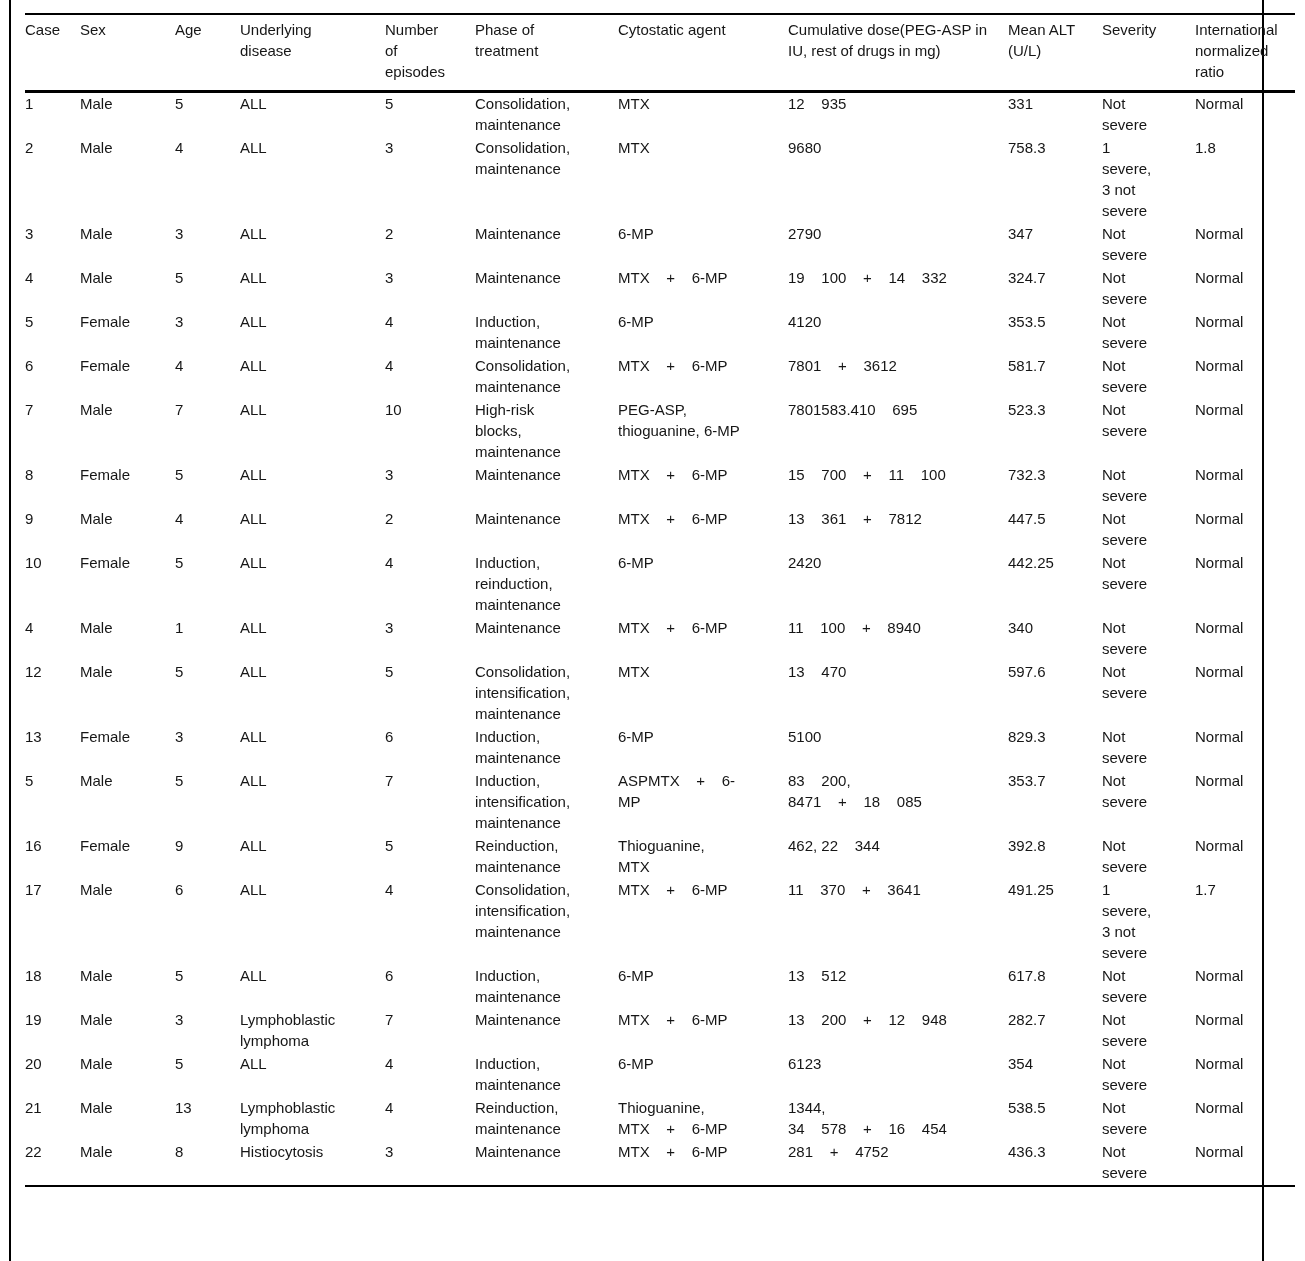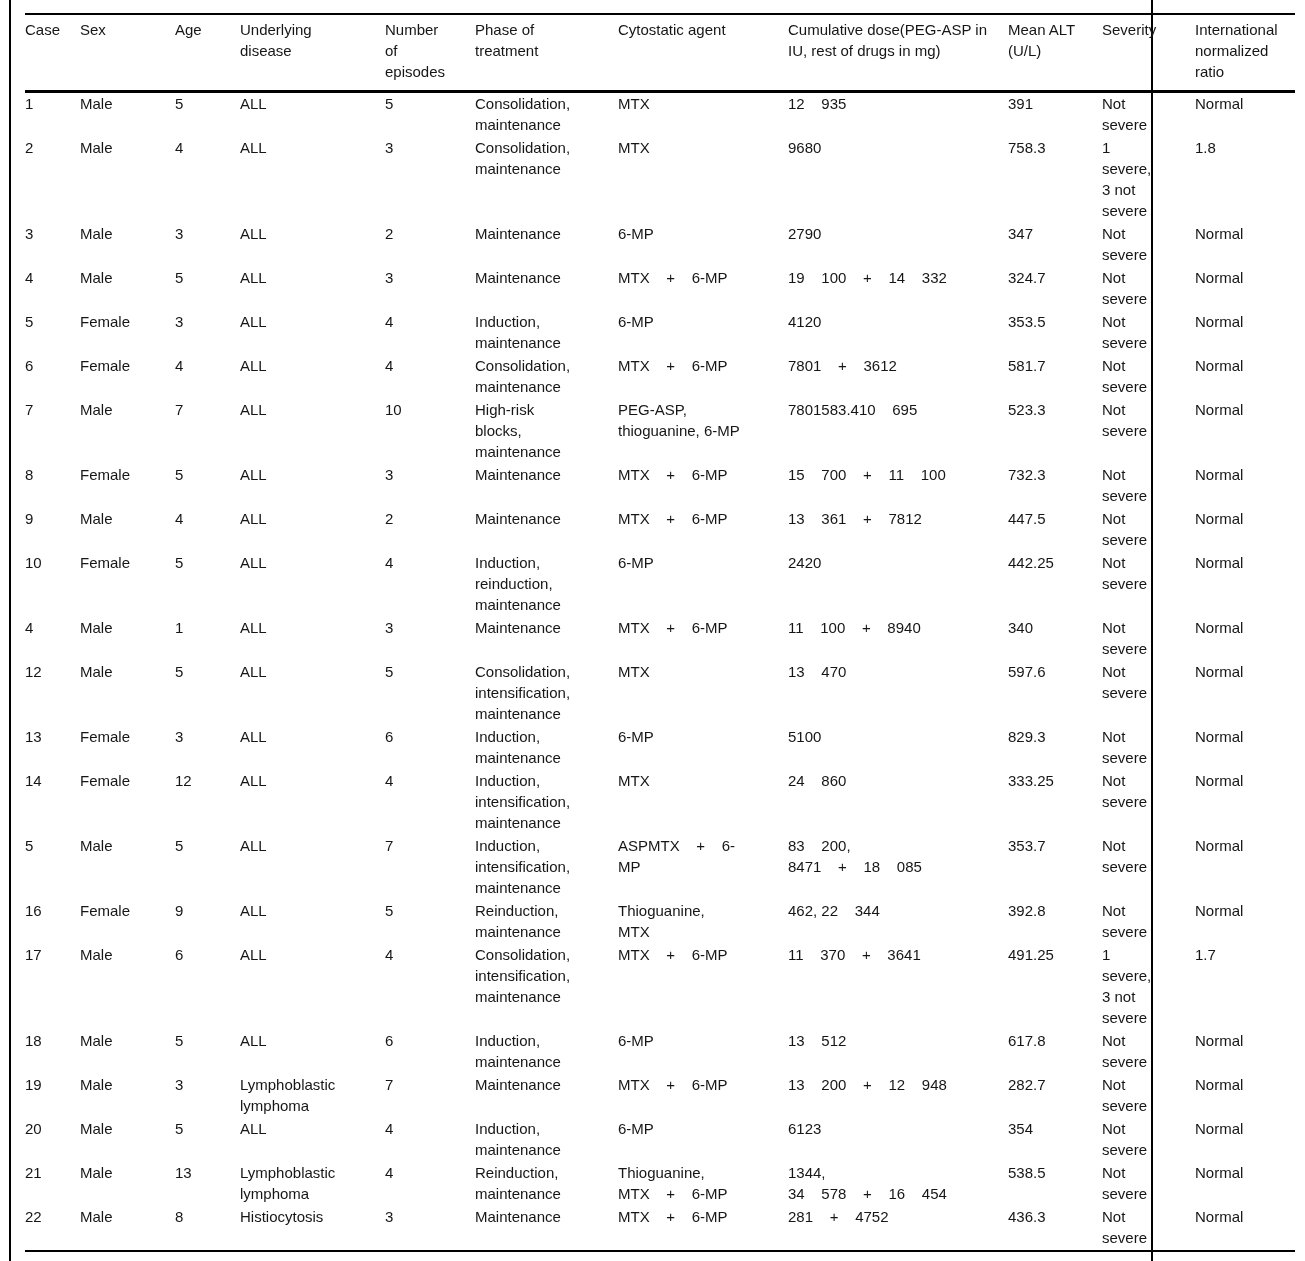--- a/index.html
+++ b/index.html
@@ -11,21 +11,21 @@
     overflow: hidden;
     font-family: "Liberation Sans", sans-serif;
     font-size: 15px;
     line-height: 21px;
     color: #161616;
   }
   .frame {
     position: absolute;
     left: 9px;
     top: 0;
-    width: 1144px;
+    width: 1255px;
     height: 1261px;
     box-sizing: border-box;
     border-left: 2px solid #000;
     border-right: 2px solid #000;
     padding-top: 13px;
   }
   table.case-table {
     border-collapse: collapse;
     table-layout: fixed;
     width: 1270px;
@@ -96,21 +96,21 @@
     <tbody>
         <tr>
           <td class="col-case">1</td>
           <td class="col-sex">Male</td>
           <td class="col-age">5</td>
           <td class="col-disease">ALL</td>
           <td class="col-episodes">5</td>
           <td class="col-phase">Consolidation, maintenance</td>
           <td class="col-agent">MTX</td>
           <td class="col-dose">12    935</td>
-          <td class="col-alt">391</td>
+          <td class="col-alt">331</td>
           <td class="col-severity">Not severe</td>
           <td class="col-inr">Normal</td>
         </tr>
         <tr>
           <td class="col-case">2</td>
           <td class="col-sex">Male</td>
           <td class="col-age">4</td>
           <td class="col-disease">ALL</td>
           <td class="col-episodes">3</td>
           <td class="col-phase">Consolidation, maintenance</td>
@@ -258,33 +258,20 @@
           <td class="col-disease">ALL</td>
           <td class="col-episodes">6</td>
           <td class="col-phase">Induction, maintenance</td>
           <td class="col-agent">6-MP</td>
           <td class="col-dose">5100</td>
           <td class="col-alt">829.3</td>
           <td class="col-severity">Not severe</td>
           <td class="col-inr">Normal</td>
         </tr>
         <tr>
-          <td class="col-case">14</td>
-          <td class="col-sex">Female</td>
-          <td class="col-age">12</td>
-          <td class="col-disease">ALL</td>
-          <td class="col-episodes">4</td>
-          <td class="col-phase">Induction, intensification, maintenance</td>
-          <td class="col-agent">MTX</td>
-          <td class="col-dose">24    860</td>
-          <td class="col-alt">333.25</td>
-          <td class="col-severity">Not severe</td>
-          <td class="col-inr">Normal</td>
-        </tr>
-        <tr>
           <td class="col-case">5</td>
           <td class="col-sex">Male</td>
           <td class="col-age">5</td>
           <td class="col-disease">ALL</td>
           <td class="col-episodes">7</td>
           <td class="col-phase">Induction, intensification, maintenance</td>
           <td class="col-agent">ASPMTX    +    6-MP</td>
           <td class="col-dose">83    200,
 8471    +    18    085</td>
           <td class="col-alt">353.7</td>

